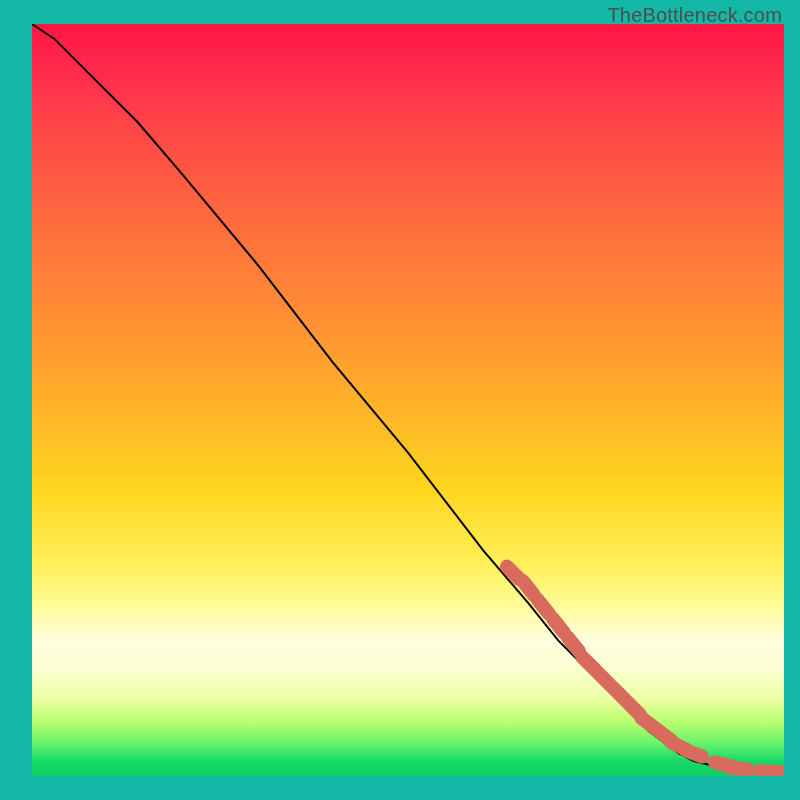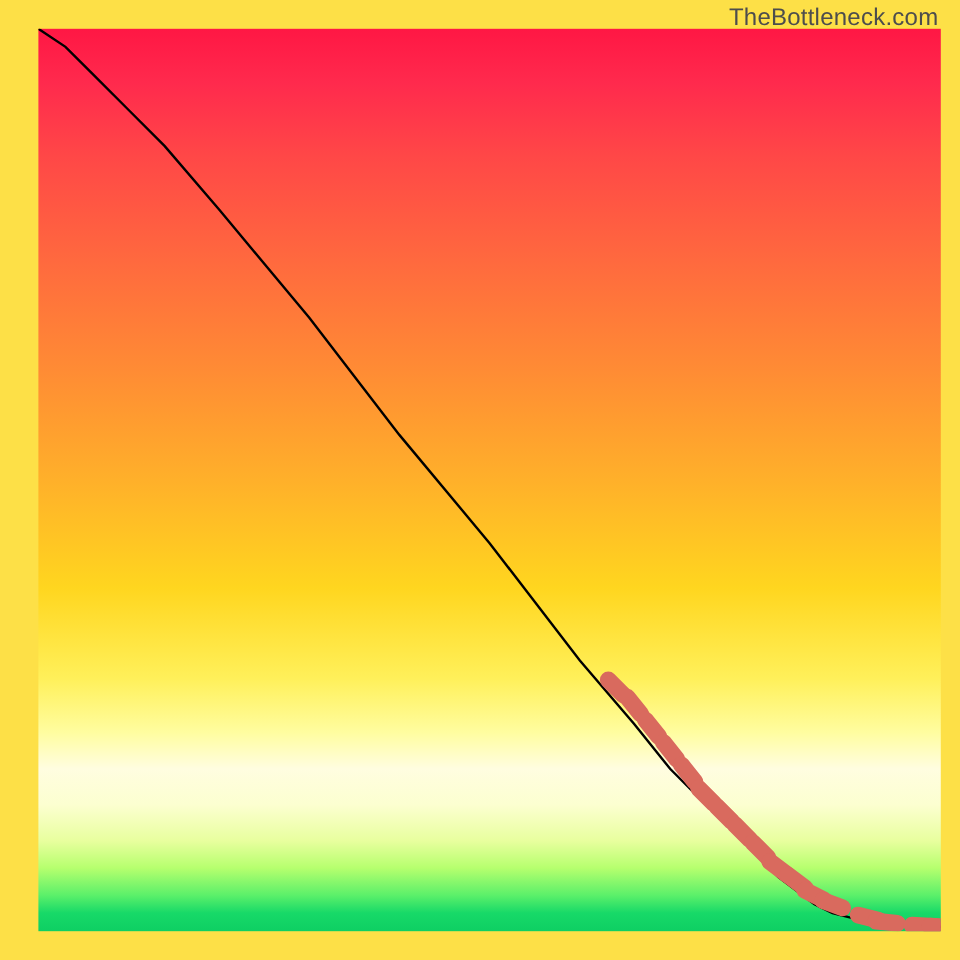--- a/index.html
+++ b/index.html
@@ -8,21 +8,21 @@
     width: 800px;
     height: 800px;
     background: #000;
     font-family: Arial, Helvetica, sans-serif;
     overflow: hidden;
   }
   .frame {
     position: relative;
     width: 800px;
     height: 800px;
-    background: #fde047;
+    background: #14b8a6;
   }
   .plot-area {
     position: absolute;
     left: 32px;
     top: 24px;
     width: 752px;
     height: 752px;
     
     background: linear-gradient(to bottom,
       #ff1744 0%,

